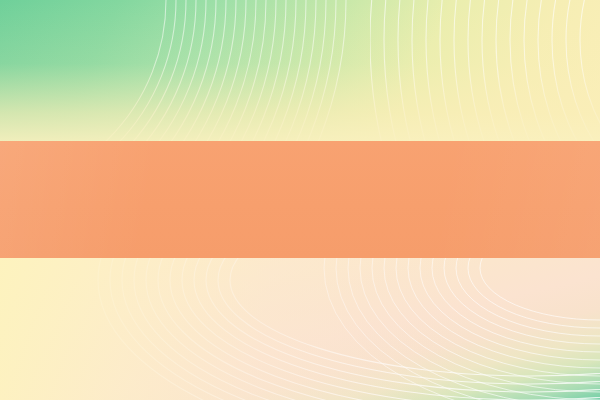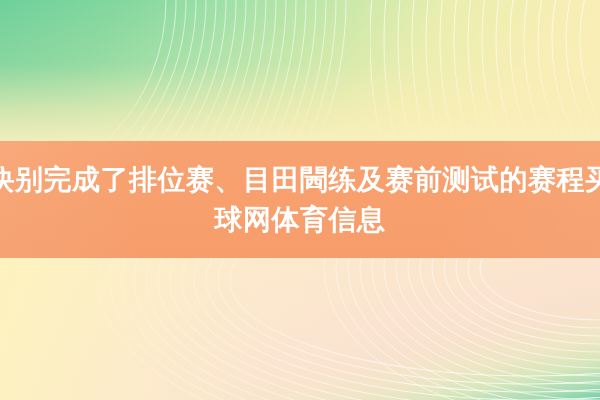--- a/index.html
+++ b/index.html
@@ -239,18 +239,14 @@
     </svg>
   </div>
 
   <div class="bg-layer bg-bottom-left-wash"></div>
 
   <div class="bg-layer bg-band"></div>
   <div class="band-clip">
     <div class="band-sheen"></div>
   </div>
 
-  <div class="headline">
-    <div class="headline-line">诀别完成了排位赛、目田閪练及赛前测试的赛程买</div>
-    <div class="headline-line">球网体育信息</div>
-  </div>
 
 </div>
 
 </body></html>

